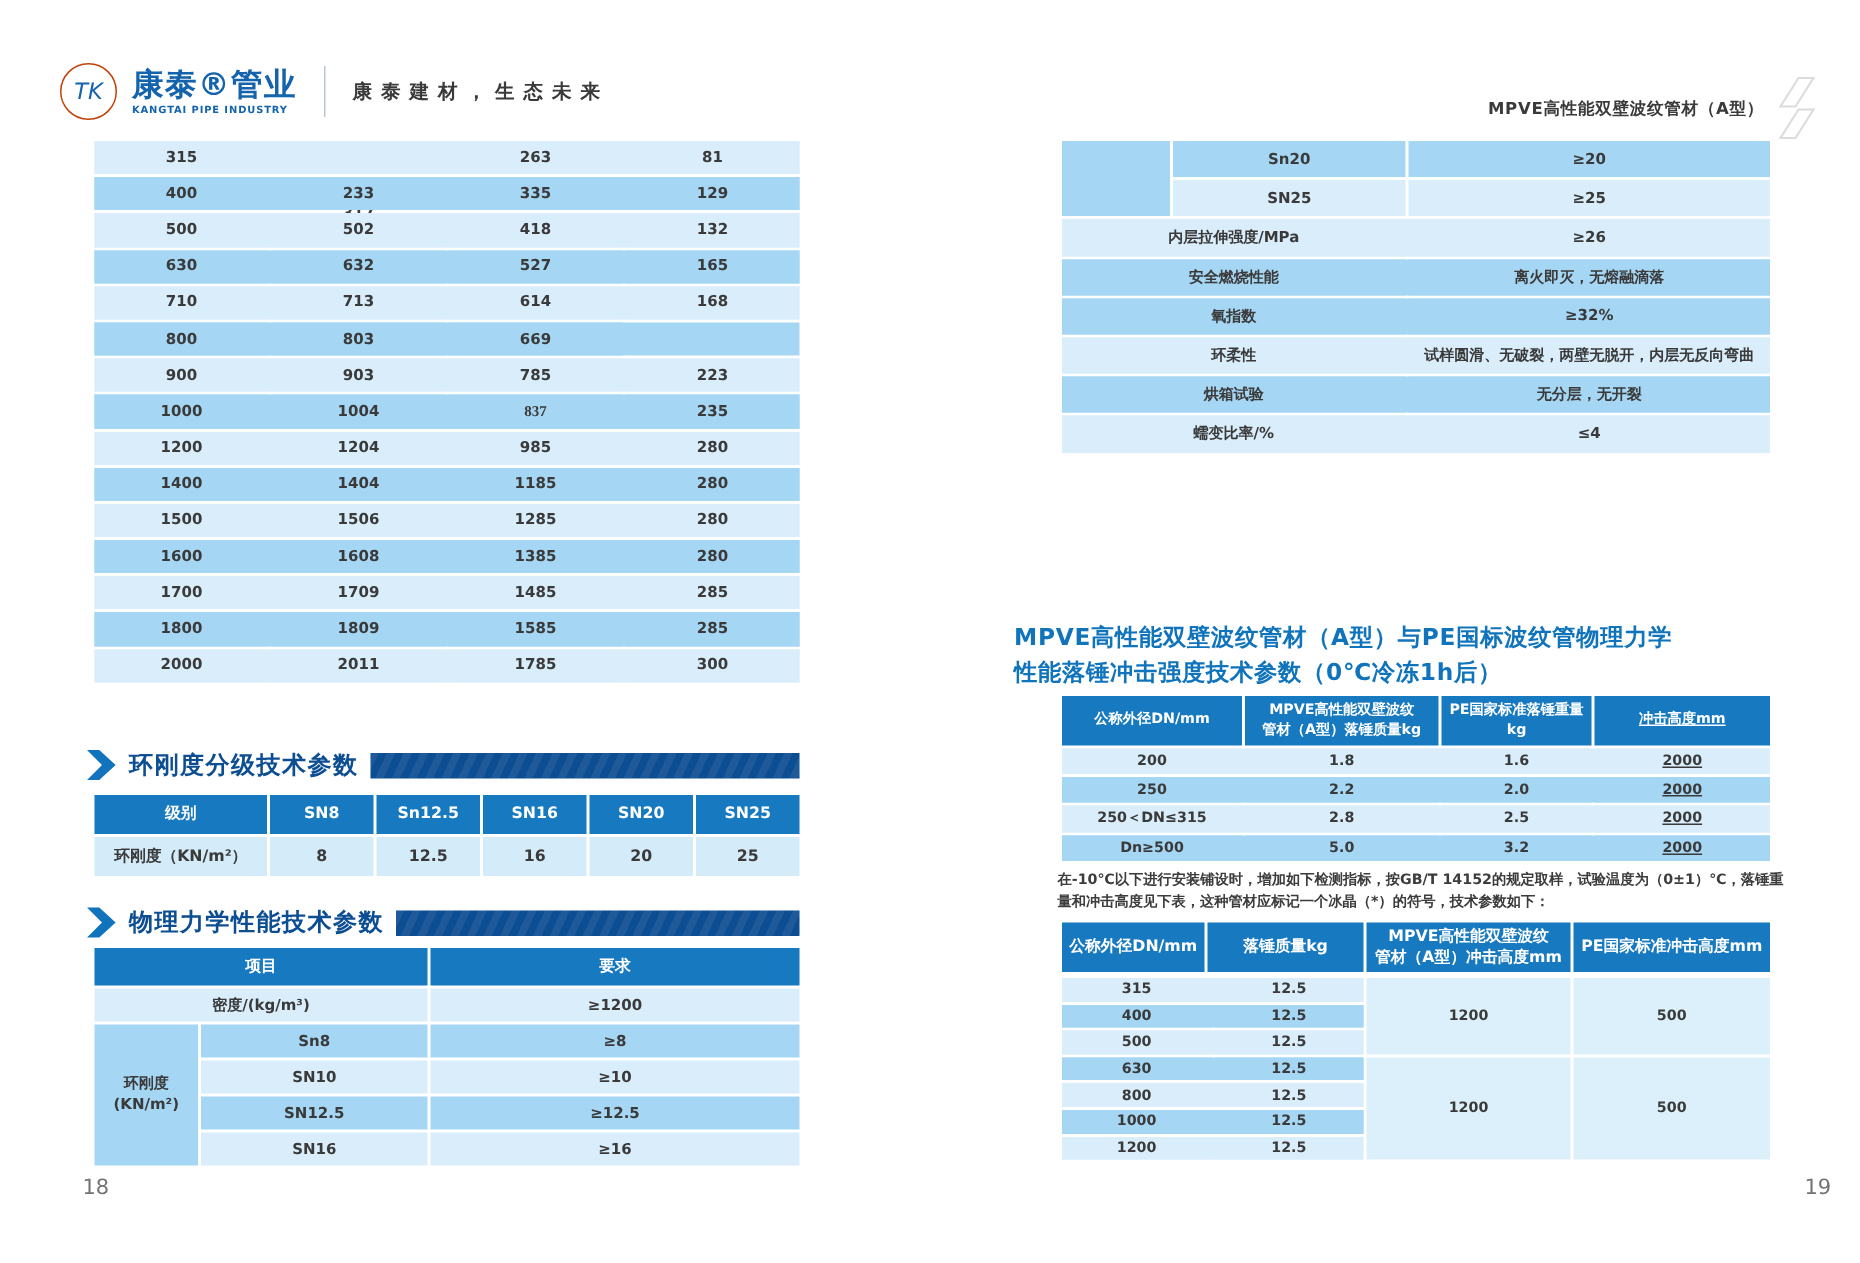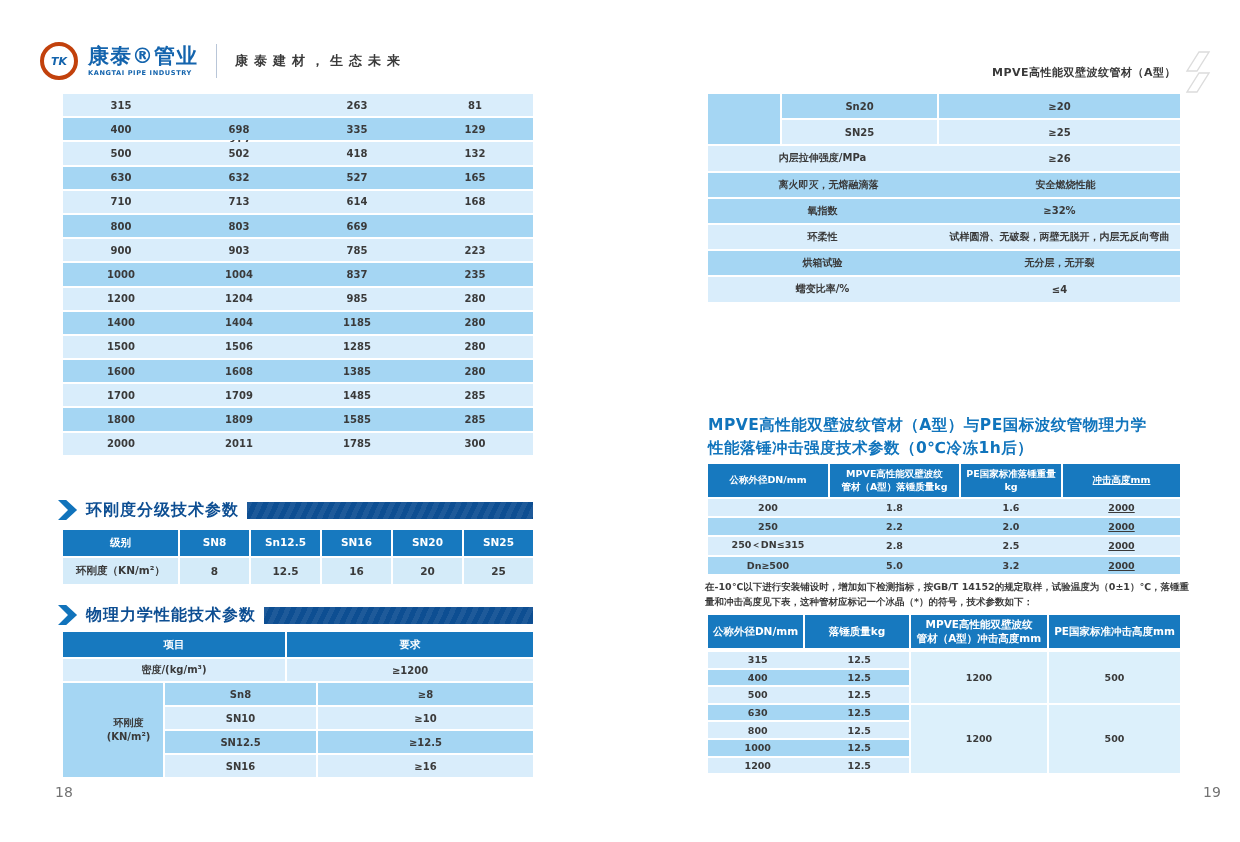--- a/index.html
+++ b/index.html
@@ -1,23 +1,23 @@
 <!DOCTYPE html>
 <html><head>
 <meta charset="utf-8">
 <style>
   html,body{margin:0;padding:0;background:#fff;}
   #page{position:relative;width:1240px;height:842px;background:#fff;overflow:hidden;
         font-family:"DejaVu Sans",sans-serif;color:#3a3a3a;}
 
   
   .hdr-left{position:absolute;left:40px;top:42px;display:flex;align-items:center;gap:10px;}
-  .logo-circle{width:38px;height:38px;border:4px solid #c2410c;border-radius:50%;
-     display:flex;align-items:center;justify-content:center;font-weight:bold;font-style:italic;
-     font-size:11px;color:#1464ad;box-sizing:border-box;}
+  .logo-circle{width:38px;height:38px;border:1px solid #c2410c;border-radius:50%;
+     display:flex;align-items:center;justify-content:center;font-weight:normal;font-style:italic;
+     font-size:15px;color:#1464ad;box-sizing:border-box;}
   .brand-block{display:flex;flex-direction:column;line-height:1;}
   .brand-cn{font-size:21px;font-weight:bold;color:#1464ad;letter-spacing:1px;}
   .brand-en{font-size:6.6px;font-weight:bold;color:#1464ad;letter-spacing:.6px;margin-top:3px;}
   .hdr-divider{width:1px;height:34px;background:#b9c6d8;margin:0 8px;}
   .slogan{font-size:13px;font-weight:bold;color:#3a3a3a;letter-spacing:6px;}
   .hdr-right{position:absolute;right:28px;top:50px;display:flex;align-items:center;gap:8px;}
   .hdr-right-title{font-size:11px;font-weight:bold;color:#3a3a3a;letter-spacing:.5px;}
 
   
   .tbl{display:flex;flex-direction:column;gap:2px;position:absolute;}
@@ -50,38 +50,38 @@
   .ring-c0{width:115px;} .ring-c{flex:1;}
   #ring-table .t-cell{background:#d4ebf9;font-size:10.5px;}
 
   
   #phys-table{left:63px;top:632px;width:470px;}
   .ph-h0{width:222px;height:25px;} .ph-h1{flex:1;height:25px;}
   .ph-row{display:flex;gap:2px;height:22px;}
   .ph-lab{width:222px;} .ph-val{flex:1;}
   .ph-group{display:flex;gap:2px;}
   .ph-span{width:69px;display:flex;align-items:center;justify-content:center;text-align:center;
-           font-size:10px;font-weight:bold;white-space:pre-line;line-height:1.4;padding-left:31px;}
+           font-size:10px;font-weight:bold;white-space:pre-line;line-height:1.4;}
   .ph-sub{flex:1;display:flex;flex-direction:column;gap:2px;}
   .ph-subrow{display:flex;gap:2px;height:22px;}
   .ph-sublab{width:151px;} .ph-subval{flex:1;}
   .ph-cell{display:flex;align-items:center;justify-content:center;font-size:10px;font-weight:bold;color:#3a3a3a;}
 
   
   #cont-table{left:708px;top:94px;width:472px;}
   .ct-grp{display:flex;gap:2px;}
   .ct-spacer{width:72px;}
   .ct-grows{flex:1;display:flex;flex-direction:column;gap:2px;}
   .ct-grow{display:flex;gap:2px;height:24.2px;}
   .ct-lab{width:155px;} .ct-val{flex:1;}
   #cont-rows .t-row{height:24.2px;}
   .cont-c0{width:229px;} .cont-c1{flex:1;}
 
   
-  #impact-title{position:absolute;left:708px;top:414px;width:480px;
+  #impact-title{position:absolute;left:676px;top:414px;width:480px;
      font-size:15.5px;font-weight:bold;color:#1074bc;line-height:1.5;letter-spacing:.5px;}
 
   
   #impact-table{left:708px;top:464px;width:472px;}
   #impact-table .hrow{display:flex;gap:2px;height:33px;}
   .im-c0{width:120px;} .im-c1{width:129px;} .im-c2{width:100px;} .im-c3{flex:1;text-decoration:underline;}
   #impact-rows .t-row{height:17.2px;}
   #impact-rows .t-cell{font-size:9.5px;}
   #impact-table .hcell{font-size:9.5px;}
 
@@ -133,21 +133,21 @@
 
   <div id="dim-table" class="tbl">
       <div class="t-row light">
         <div class="t-cell" style="flex: 1 1 0%;">315</div>
         <div class="t-cell" style="flex: 1 1 0%; margin-top: 48px;">317</div>
         <div class="t-cell" style="flex: 1 1 0%;">263</div>
         <div class="t-cell" style="flex: 1 1 0%;">81</div>
       </div>
       <div class="t-row mid">
         <div class="t-cell" style="flex: 1 1 0%;">400</div>
-        <div class="t-cell" style="flex: 1 1 0%;">698</div>
+        <div class="t-cell" style="flex: 1 1 0%;">233</div>
         <div class="t-cell" style="flex: 1 1 0%;">335</div>
         <div class="t-cell" style="flex: 1 1 0%;">129</div>
       </div>
       <div class="t-row light">
         <div class="t-cell" style="flex: 1 1 0%;">500</div>
         <div class="t-cell" style="flex: 1 1 0%;">502</div>
         <div class="t-cell" style="flex: 1 1 0%;">418</div>
         <div class="t-cell" style="flex: 1 1 0%;">132</div>
       </div>
       <div class="t-row mid">
@@ -170,21 +170,21 @@
       </div>
       <div class="t-row light">
         <div class="t-cell" style="flex: 1 1 0%;">900</div>
         <div class="t-cell" style="flex: 1 1 0%;">903</div>
         <div class="t-cell" style="flex: 1 1 0%;">785</div>
         <div class="t-cell" style="flex: 1 1 0%;">223</div>
       </div>
       <div class="t-row mid">
         <div class="t-cell" style="flex: 1 1 0%;">1000</div>
         <div class="t-cell" style="flex: 1 1 0%;">1004</div>
-        <div class="t-cell" style="flex: 1 1 0%;">837</div>
+        <div class="t-cell" style="flex: 1 1 0%; font-family: Liberation Serif, serif;">837</div>
         <div class="t-cell" style="flex: 1 1 0%;">235</div>
       </div>
       <div class="t-row light">
         <div class="t-cell" style="flex: 1 1 0%;">1200</div>
         <div class="t-cell" style="flex: 1 1 0%;">1204</div>
         <div class="t-cell" style="flex: 1 1 0%;">985</div>
         <div class="t-cell" style="flex: 1 1 0%;">280</div>
       </div>
       <div class="t-row mid">
         <div class="t-cell" style="flex: 1 1 0%;">1400</div>
@@ -307,22 +307,22 @@
           <div class="ph-cell ct-val cell-light">≥25</div>
         </div>
       </div>
     </div>
     <div id="cont-rows" class="tbl" style="position:static;">
         <div class="t-row light">
           <div class="t-cell cont-c0">内层拉伸强度/MPa</div>
           <div class="t-cell cont-c1">≥26</div>
         </div>
         <div class="t-row mid">
+          <div class="t-cell cont-c0">安全燃烧性能</div>
           <div class="t-cell cont-c1">离火即灭，无熔融滴落</div>
-          <div class="t-cell cont-c0">安全燃烧性能</div>
         </div>
         <div class="t-row mid">
           <div class="t-cell cont-c0">氧指数</div>
           <div class="t-cell cont-c1">≥32%</div>
         </div>
         <div class="t-row light">
           <div class="t-cell cont-c0">环柔性</div>
           <div class="t-cell cont-c1">试样圆滑、无破裂，两壁无脱开，内层无反向弯曲</div>
         </div>
         <div class="t-row mid">

